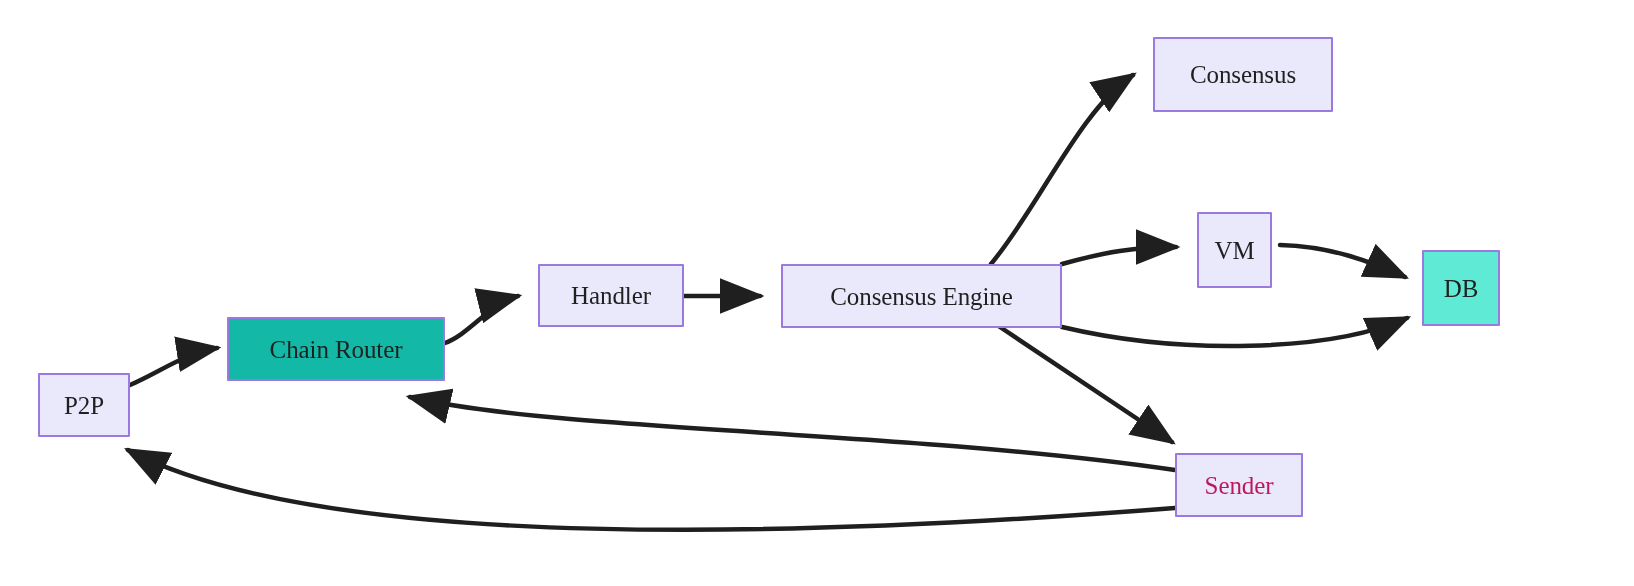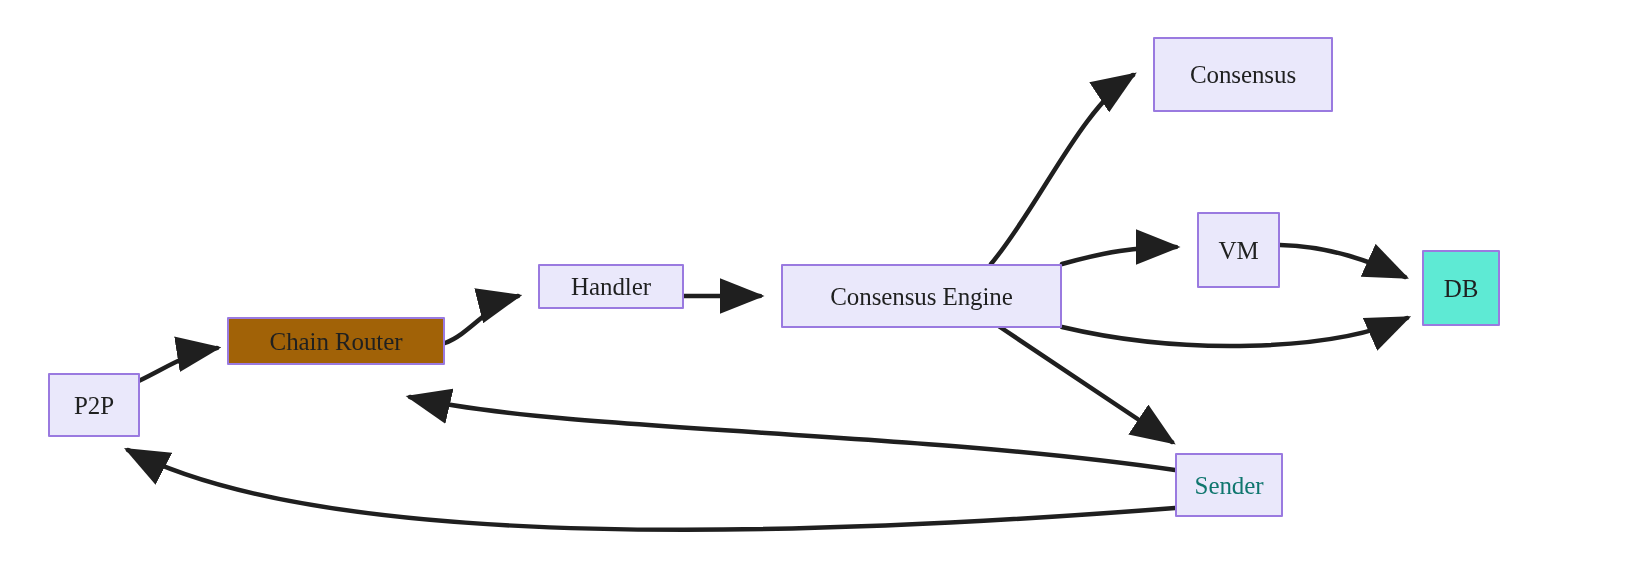--- a/index.html
+++ b/index.html
@@ -65,39 +65,39 @@
         <path d="M 1062 264 C 1105 252 1135 247 1176 247"></path>
         <path d="M 1062 327 C 1180 355 1330 352 1407 318"></path>
         <path d="M 1280 245 C 1330 246 1372 262 1405 277"></path>
         <path d="M 1000 327 L 1172 442"></path>
         <path d="M 1175 470 C 900 430 560 432 410 397"></path>
         <path d="M 1175 508 C 700 545 300 540 128 450"></path>
       </g>
   </svg>
 
   <div id="node-group">
-      <div class="node" style="left: 48px; top: 373px; width: 92px; height: 64px; background: rgb(234, 232, 251); border-color: rgb(154, 122, 224); color: rgb(31, 32, 32);">
+      <div class="node" style="left: 38px; top: 373px; width: 92px; height: 64px; background: rgb(234, 232, 251); border-color: rgb(154, 122, 224); color: rgb(31, 32, 32);">
         <span class="node-label">P2P</span>
       </div>
-      <div class="node" style="left: 227px; top: 317px; width: 218px; height: 48px; background: #a16207; border-color: rgb(154, 122, 224); color: rgb(31, 32, 32);">
+      <div class="node" style="left: 227px; top: 317px; width: 218px; height: 64px; background: #14b8a6; border-color: rgb(154, 122, 224); color: rgb(31, 32, 32);">
         <span class="node-label">Chain Router</span>
       </div>
-      <div class="node" style="left: 538px; top: 264px; width: 146px; height: 45px; background: rgb(234, 232, 251); border-color: rgb(154, 122, 224); color: rgb(31, 32, 32);">
+      <div class="node" style="left: 538px; top: 264px; width: 146px; height: 63px; background: rgb(234, 232, 251); border-color: rgb(154, 122, 224); color: rgb(31, 32, 32);">
         <span class="node-label">Handler</span>
       </div>
       <div class="node" style="left: 781px; top: 264px; width: 281px; height: 64px; background: rgb(234, 232, 251); border-color: rgb(154, 122, 224); color: rgb(31, 32, 32);">
         <span class="node-label">Consensus Engine</span>
       </div>
       <div class="node" style="left: 1153px; top: 37px; width: 180px; height: 75px; background: rgb(234, 232, 251); border-color: rgb(154, 122, 224); color: rgb(31, 32, 32);">
         <span class="node-label">Consensus</span>
       </div>
-      <div class="node" style="left: 1197px; top: 212px; width: 83px; height: 76px; background: rgb(234, 232, 251); border-color: rgb(154, 122, 224); color: rgb(31, 32, 32);">
+      <div class="node" style="left: 1197px; top: 212px; width: 75px; height: 76px; background: rgb(234, 232, 251); border-color: rgb(154, 122, 224); color: rgb(31, 32, 32);">
         <span class="node-label">VM</span>
       </div>
       <div class="node" style="left: 1422px; top: 250px; width: 78px; height: 76px; background: #5eead4; border-color: rgb(154, 122, 224); color: rgb(31, 32, 32);">
         <span class="node-label">DB</span>
       </div>
-      <div class="node" style="left: 1175px; top: 453px; width: 108px; height: 64px; background: rgb(234, 232, 251); border-color: rgb(154, 122, 224); color: #0f766e;">
+      <div class="node" style="left: 1175px; top: 453px; width: 128px; height: 64px; background: rgb(234, 232, 251); border-color: rgb(154, 122, 224); color: #be185d;">
         <span class="node-label">Sender</span>
       </div>
     </div>
 
 </div>
 
 </body></html>

